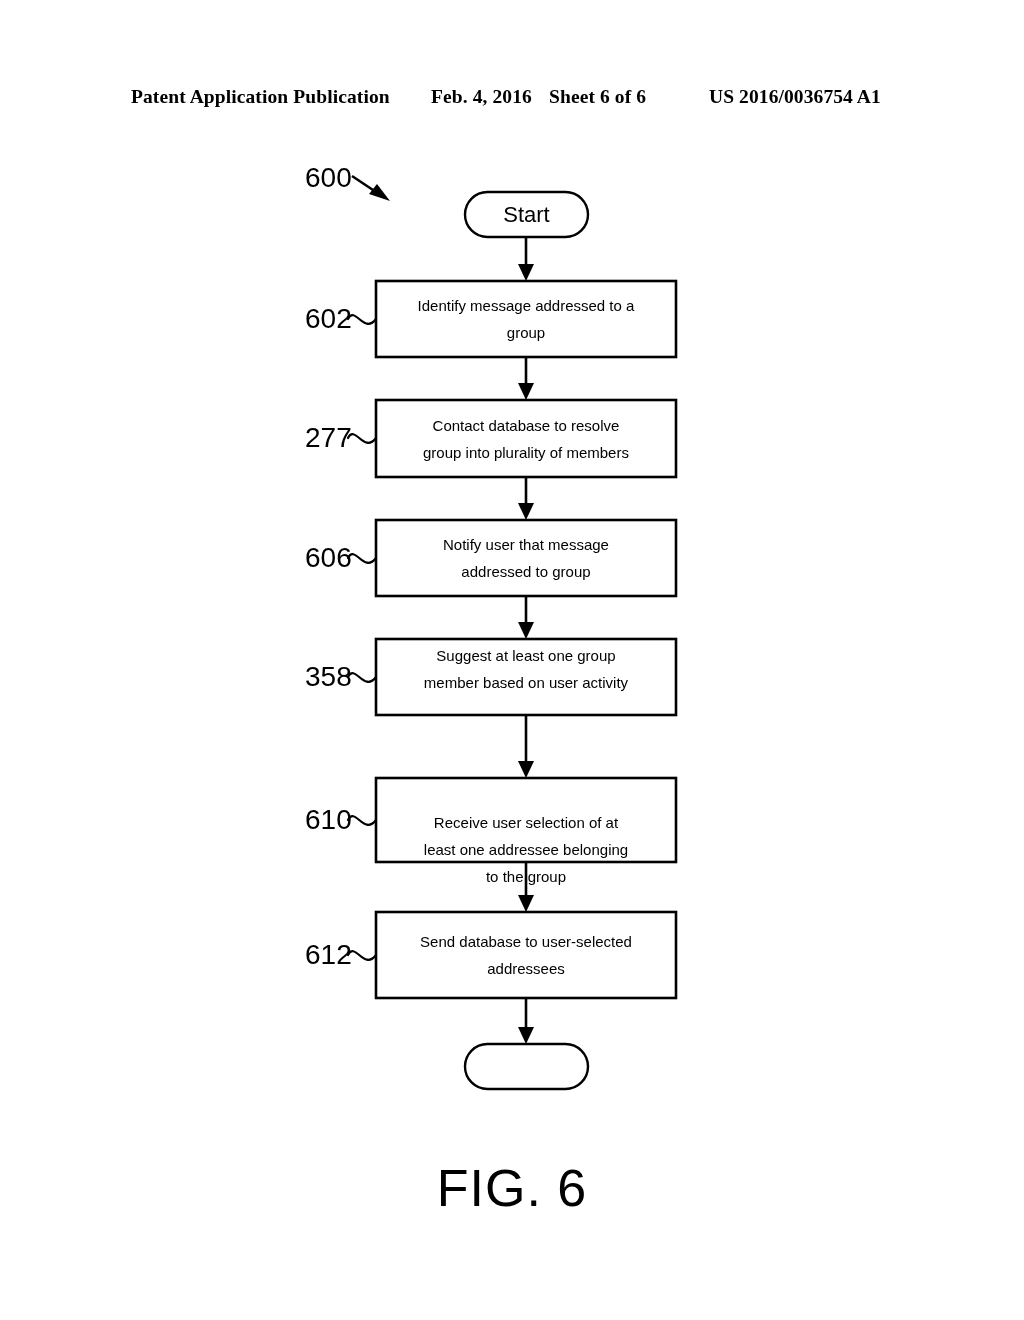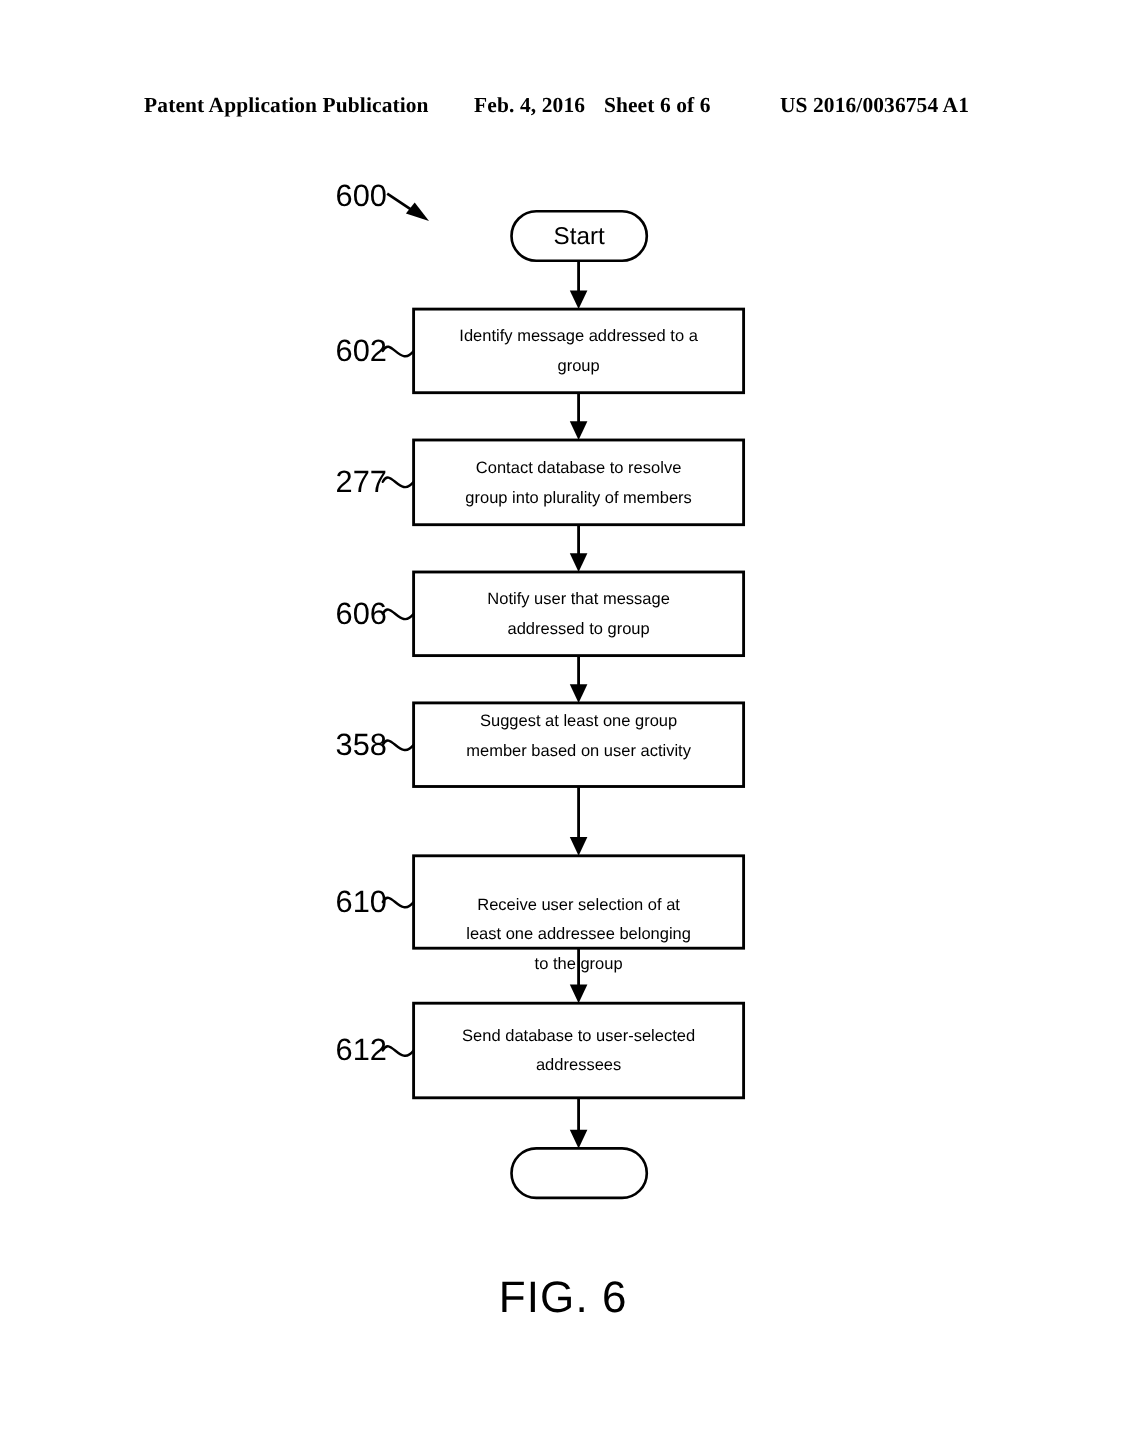--- a/index.html
+++ b/index.html
@@ -125,21 +125,21 @@
     color: #000000;
     white-space: nowrap;
   }
   .fig-caption {
     position: absolute;
     left: 0;
     top: 1158px;
     width: 1024px;
     text-align: center;
     font-family: "Liberation Sans", sans-serif;
-    font-size: 40px;
+    font-size: 52px;
     letter-spacing: 1px;
     color: #000000;
   }
 </style>
 </head>
 <body>
 
 <div id="page">
 
   <div class="patent-header">

